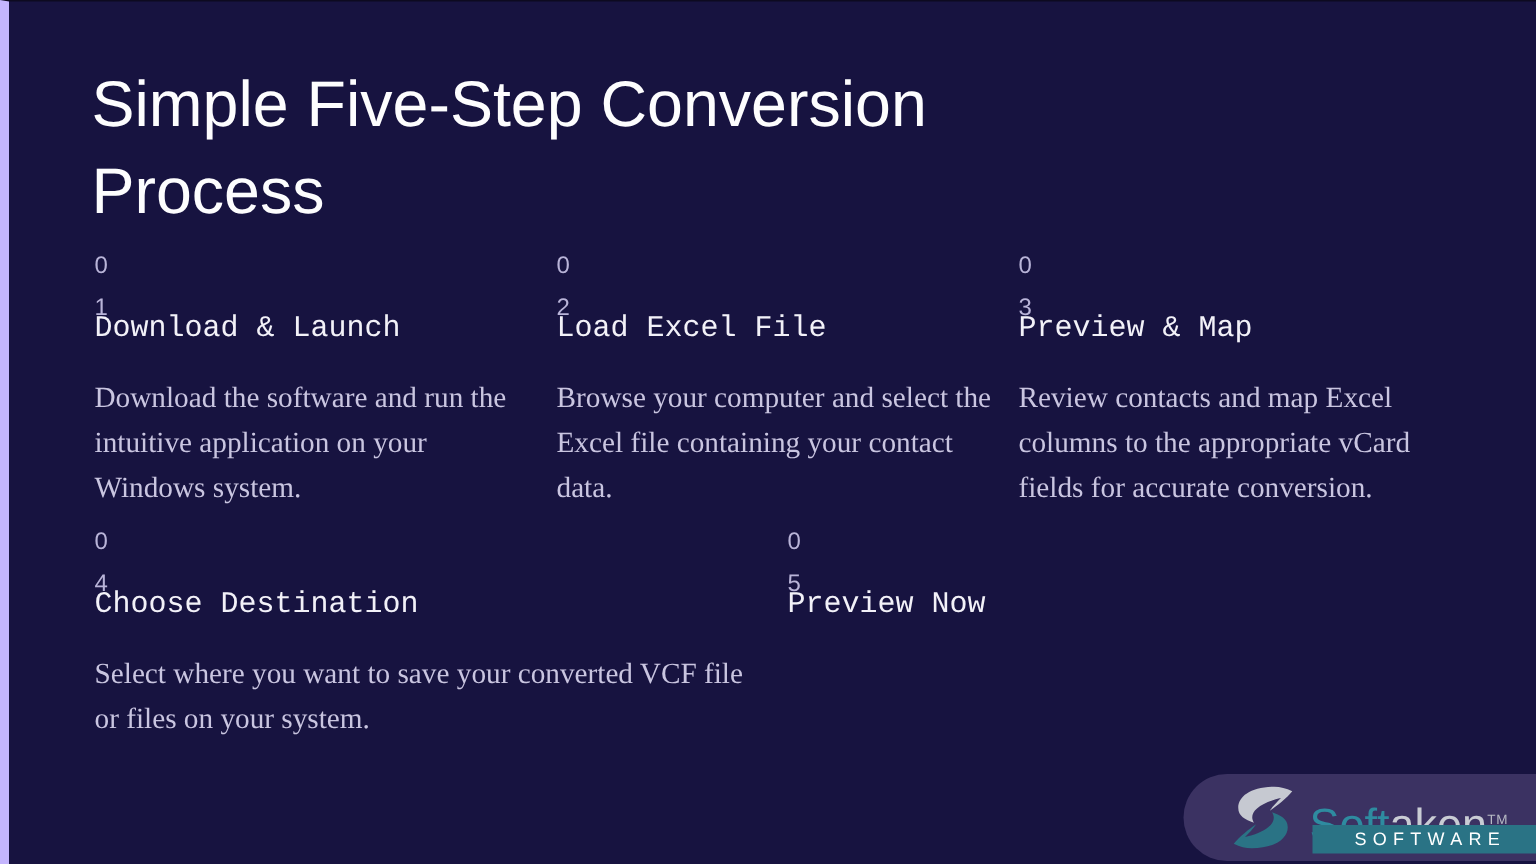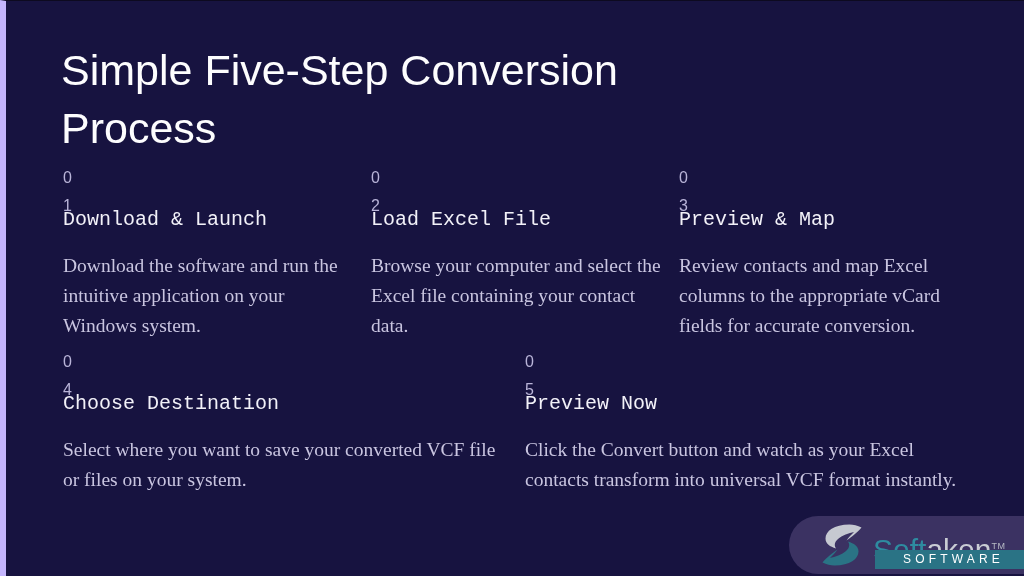--- a/index.html
+++ b/index.html
@@ -198,21 +198,20 @@
 
     <div class="step bcol-1">
       <div class="step-num">04</div>
       <div class="step-head">Choose Destination</div>
       <div class="step-body">Select where you want to save your converted VCF file or files on your system.</div>
     </div>
 
     <div class="step bcol-2">
       <div class="step-num">05</div>
       <div class="step-head">Preview Now</div>
-      <div class="step-body">Click the Convert button and watch as your Excel contacts transform into universal VCF format instantly.</div>
     </div>
 
   </div>
 
   <div id="logo">
     <div id="logo-inner">
 
       <div id="logo-mark">
         <svg viewBox="0 0 48 46" width="48" height="46" aria-hidden="true">
           <path d="M31.5 2.5 C16 2.5 7.5 9 7.5 16.5 C7.5 22 12 24.5 18 26.5 C16 23.5 16.5 20 20 17 C24 13.5 31 11 36 10 C33.5 12.5 30.5 15.5 28.5 18.5 C33 15.5 40 10 43.5 5.5 C39.5 3.5 35.5 2.5 31.5 2.5 Z" fill="#c6c9d1"></path>

